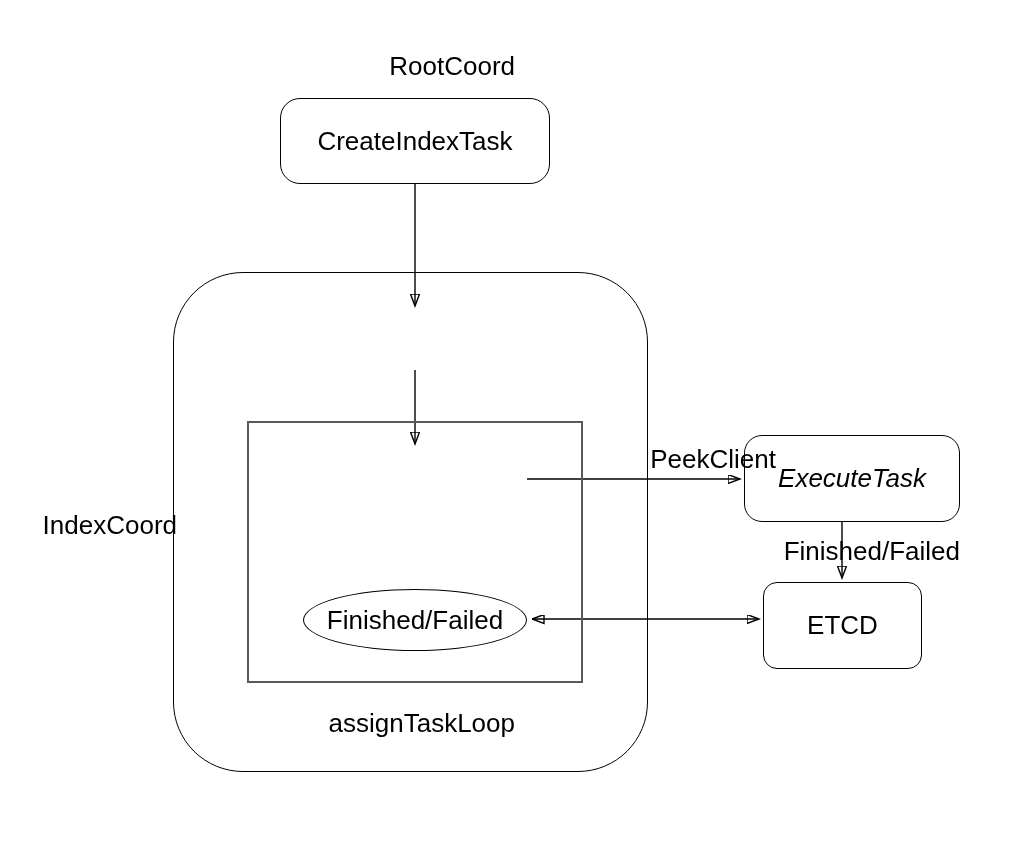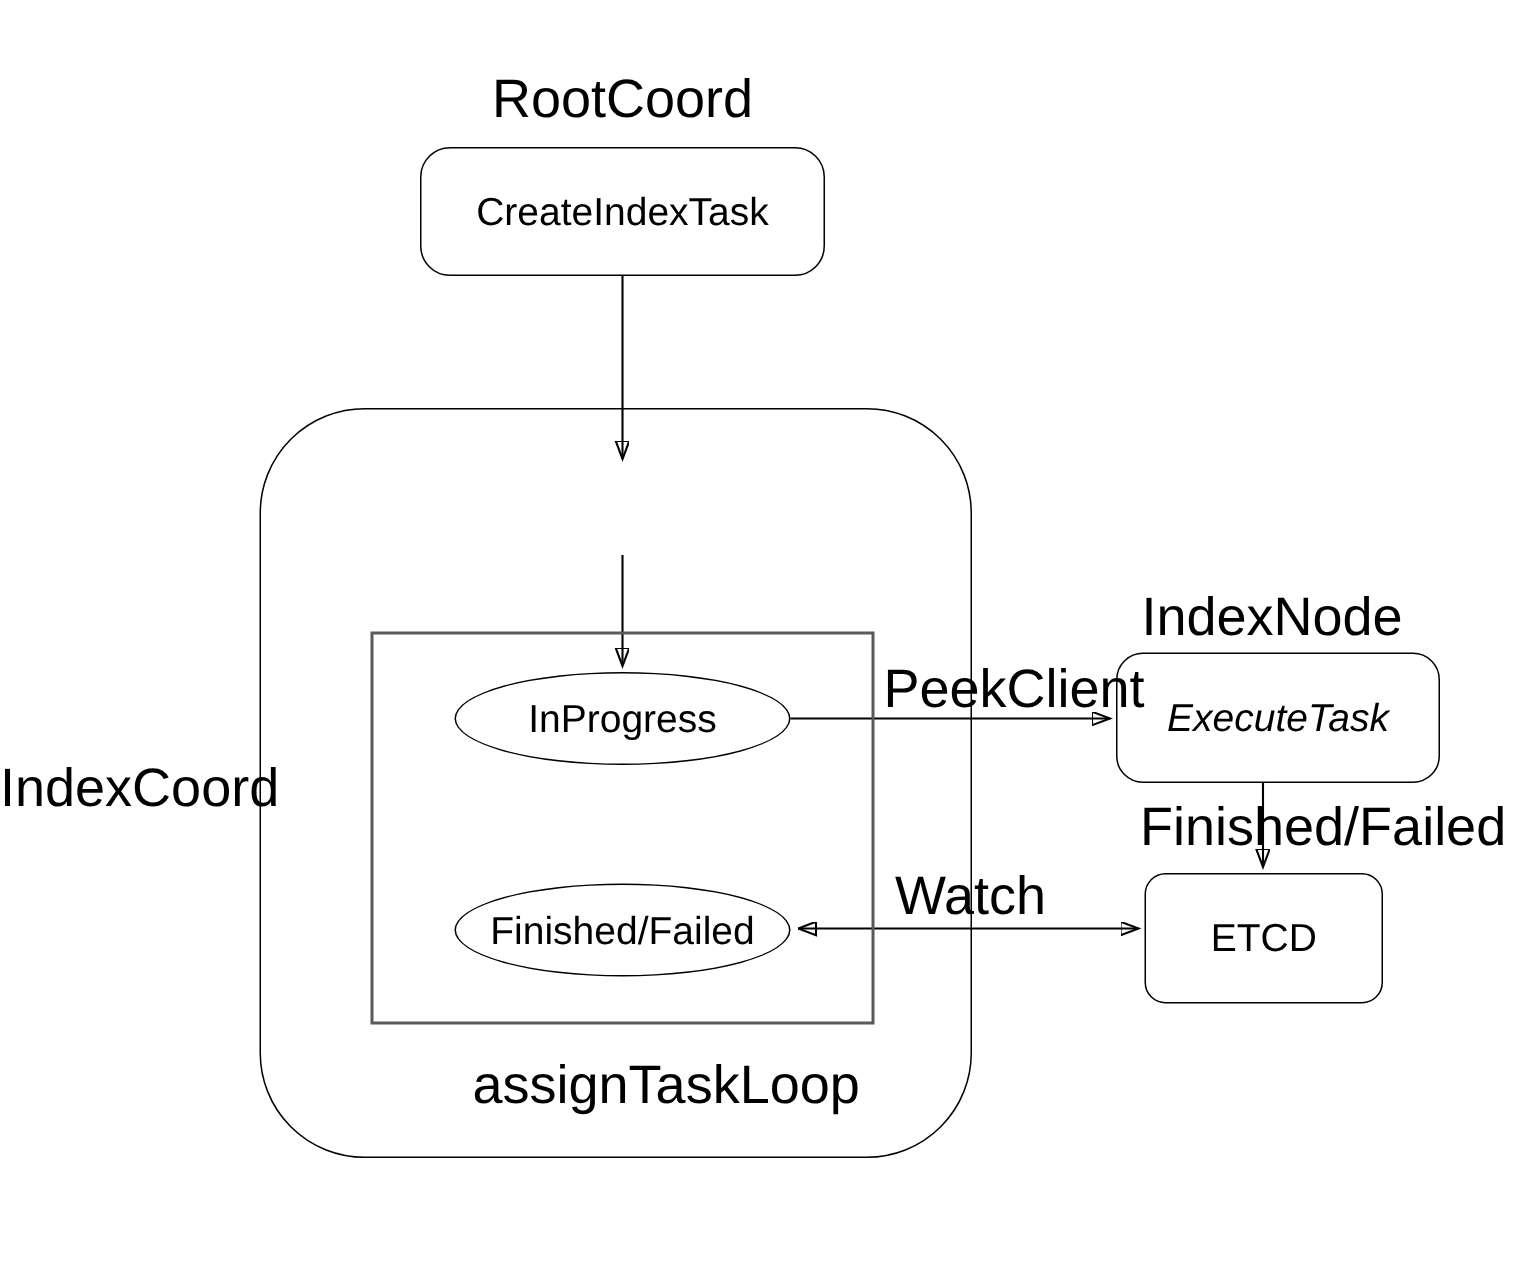--- a/index.html
+++ b/index.html
@@ -55,23 +55,23 @@
     border: 2px solid #595959;
   }
   #node-create-index-task { left: 280px; top: 98px;  width: 270px; height: 86px; }
   #node-execute-task      { left: 744px; top: 435px; width: 216px; height: 87px; border-radius: 18px; font-style: italic; }
   #node-etcd              { left: 763px; top: 582px; width: 159px; height: 87px; border-radius: 14px; }
   #node-unissued          { left: 303px; top: 309px; width: 224px; height: 61px; }
   #node-in-progress       { left: 303px; top: 448px; width: 224px; height: 62px; }
   #node-finished-failed   { left: 303px; top: 589px; width: 224px; height: 62px; }
   .lbl {
     position: absolute;
-    font-size: 36px;
+    font-size: 26px;
     line-height: 28px;
-    text-align: center;
+    text-align: right;
     white-space: nowrap;
     color: #000000;
   }
   #lbl-rootcoord        { left: 315px; top: 52px;  width: 200px; }
   #lbl-indexnode        { left: 748px; top: 397px; width: 200px; }
   #lbl-indexcoord       { left: 0px;   top: 511px; width: 177px; }
   #lbl-assigntaskloop   { left: 315px; top: 709px; width: 200px; }
   #lbl-peekclient       { left: 576px; top: 445px; width: 200px; }
   #lbl-watch            { left: 547px; top: 583px; width: 200px; }
   #lbl-finished-failed  { left: 760px; top: 537px; width: 200px; }
@@ -98,44 +98,39 @@
   </svg>
 
   <div class="container-box" id="outer-indexcoord"></div>
 
   <div class="container-box" id="inner-assigntaskloop"></div>
 
   <div class="lbl" id="lbl-rootcoord">RootCoord</div>
 
   <div class="lbl" id="lbl-indexcoord">IndexCoord</div>
 
-  <div class="lbl" id="lbl-indexnode">IndexNode</div>
 
   <div class="lbl" id="lbl-assigntaskloop">assignTaskLoop</div>
 
   <div class="node rounded-rect" id="node-create-index-task">
     <span>CreateIndexTask</span>
   </div>
 
 
-  <div class="node ellipse" id="node-in-progress">
-    <span>InProgress</span>
-  </div>
 
   <div class="node ellipse" id="node-finished-failed">
     <span>Finished/Failed</span>
   </div>
 
   <div class="node rounded-rect" id="node-execute-task">
     <span>ExecuteTask</span>
   </div>
 
   <div class="node rounded-rect" id="node-etcd">
     <span>ETCD</span>
   </div>
 
   <div class="lbl" id="lbl-peekclient">PeekClient</div>
 
   <div class="lbl" id="lbl-finished-failed">Finished/Failed</div>
 
-  <div class="lbl" id="lbl-watch">Watch</div>
 
 </div>
 
 </body></html>

